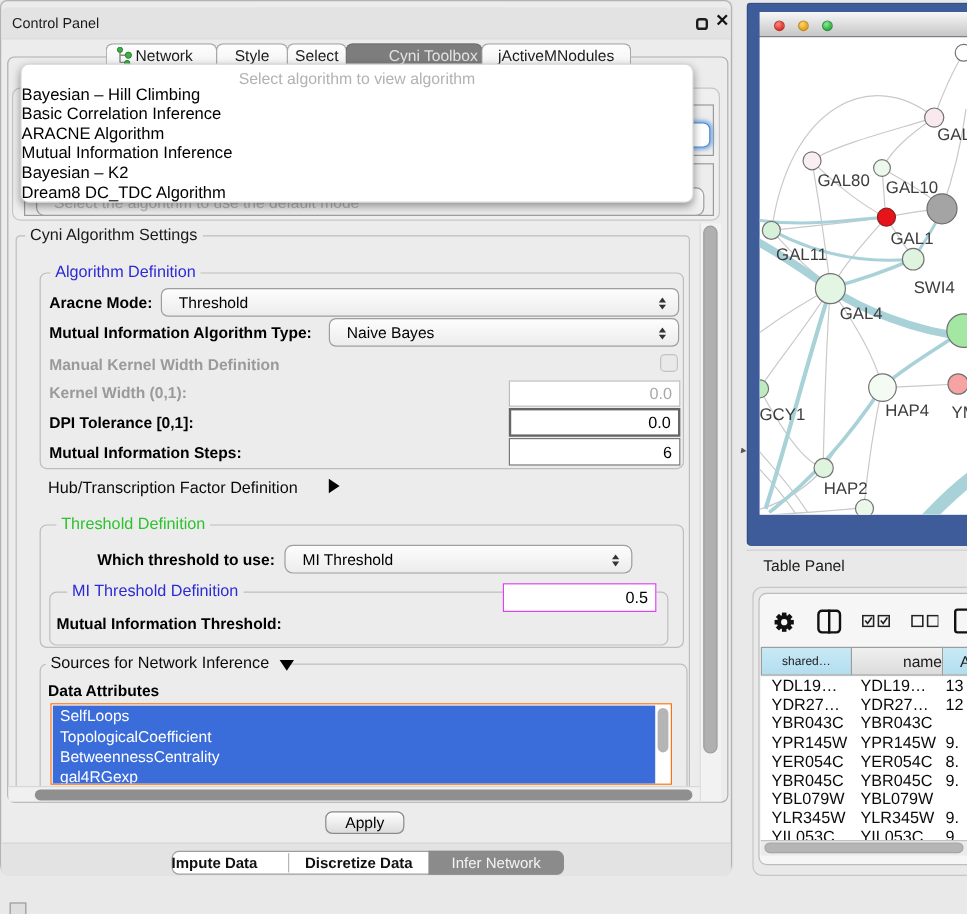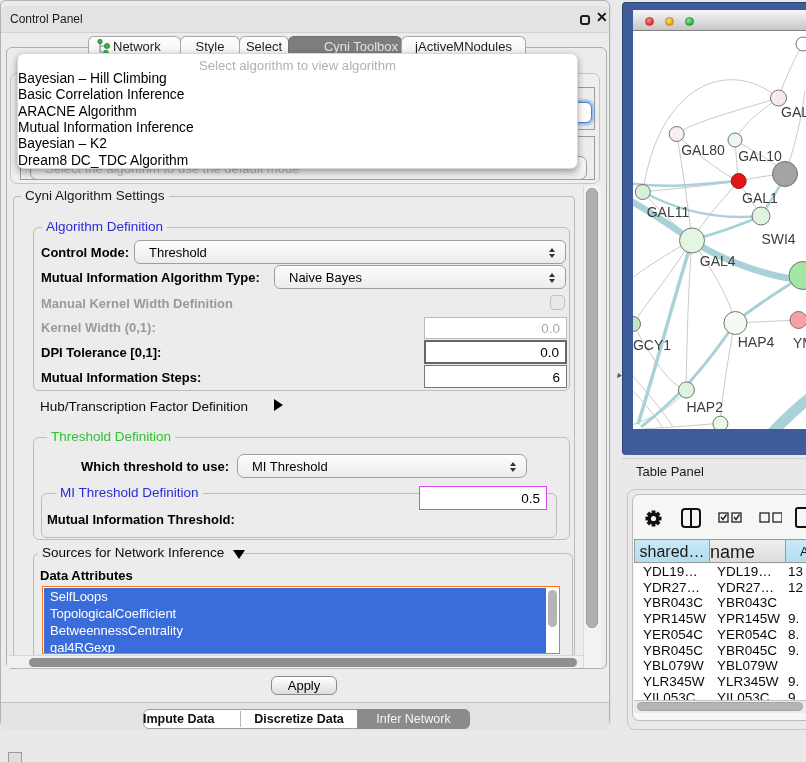--- a/index.html
+++ b/index.html
@@ -54,21 +54,21 @@
 <div class="ab" style="left:17px;top:53px;width:561px;height:116px;background:#fff;border-radius:7px;box-shadow:0 3px 7px rgba(0,0,0,.38);border:1px solid #d8d8d8"></div>
 <div class="ab" style="left:17px;top:58px;width:561px;height:15px;font-size:13.2px;color:#b2b2b2;text-align:center">Select algorithm to view algorithm</div>
 <div class="ab" style="left:18px;top:71px;font-size:13.8px;color:#000;line-height:16.35px;white-space:nowrap">Bayesian – Hill Climbing<br>Basic Correlation Inference<br><span class="b">ARACNE Algorithm</span><br>Mutual Information Inference<br>Bayesian – K2<br>Dream8 DC_TDC Algorithm</div>
 
 <div class="grp" style="left:13px;top:196px;width:562px;height:473px;border-radius:4px"></div>
 <div class="gtitle" style="left:21px;top:190px;color:#1a1a1a">Cyni Algorithm Settings</div>
 
 <div class="grp" style="left:33px;top:227px;width:537px;height:164px"></div>
 <div class="gtitle" style="left:42px;top:221px;color:#2b2bd6">Algorithm Definition</div>
 
-<div class="lbl" style="left:41px;top:245px">Control Mode:</div>
+<div class="lbl" style="left:41px;top:245px">Aracne Mode:</div>
 <div class="combo" style="left:134px;top:240px;width:432px;height:24px">
     <span class="tx">Threshold</span>
     <span class="arr" style="top:4px">
       <span class="up"></span>
       <span class="dn"></span>
     </span>
   </div>
 <div class="lbl" style="left:41px;top:270px">Mutual Information Algorithm Type:</div>
 <div class="combo" style="left:274px;top:265px;width:292px;height:24px">
     <span class="tx">Naive Bayes</span>
@@ -238,22 +238,22 @@
 <g fill="none" stroke="#222" stroke-width="1.3">
 <rect x="1" y="1" width="9" height="9"></rect>
       <rect x="14" y="1" width="9" height="9"></rect>
 <rect x="42" y="1" width="9" height="9"></rect>
       <rect x="55" y="1" width="9" height="9"></rect>
 <path d="M3,5 L5,7.5 L8.5,2.5 M16,5 L18,7.5 L21.5,2.5" stroke-width="1.4"></path>
 </g>
 </svg>
 <div class="ab" style="left:795px;top:507px;width:16px;height:21px;border:2px solid #111;border-radius:3px"></div>
 
-<div class="ab" style="left:634px;top:539px;width:76px;height:24px;background:linear-gradient(#c9e9f5,#b2def0);border:1px solid #9c9c9c;line-height:24px;text-align:center;font-size:16px;color:#1a1a1a">shared…</div>
-<div class="ab" style="left:710px;top:539px;width:76px;height:24px;background:linear-gradient(#f0f0f0,#dcdcdc);border:1px solid #9c9c9c;border-left:none;line-height:24px;text-align:left;font-size:18px;color:#1a1a1a">name</div>
+<div class="ab" style="left:634px;top:539px;width:76px;height:24px;background:linear-gradient(#c9e9f5,#b2def0);border:1px solid #9c9c9c;line-height:24px;text-align:center;font-size:10px;color:#1a1a1a">shared…</div>
+<div class="ab" style="left:710px;top:539px;width:76px;height:24px;background:linear-gradient(#f0f0f0,#dcdcdc);border:1px solid #9c9c9c;border-left:none;line-height:24px;text-align:right;font-size:13px;color:#1a1a1a">name</div>
 <div class="ab" style="left:786px;top:539px;width:25px;height:24px;background:linear-gradient(#c9e9f5,#b2def0);border:1px solid #9c9c9c;border-left:none;line-height:24px;font-size:13px;color:#1a1a1a">
     <span style="position:absolute;left:14px">Avera</span>
   </div>
 <div class="ab" style="left:634px;top:564px;width:177px;height:136px;background:#fff;overflow:hidden">
   <div class="ab" style="left:9px;top:0;font-size:13.5px;color:#0a0a0a;line-height:15.7px">YDL19…<br>YDR27…<br>YBR043C<br>YPR145W<br>YER054C<br>YBR045C<br>YBL079W<br>YLR345W<br>YIL053C</div>
   <div class="ab" style="left:83px;top:0;font-size:13.5px;color:#0a0a0a;line-height:15.7px">YDL19…<br>YDR27…<br>YBR043C<br>YPR145W<br>YER054C<br>YBR045C<br>YBL079W<br>YLR345W<br>YIL053C</div>
   <div class="ab" style="left:154px;top:0;font-size:13.5px;color:#0a0a0a;line-height:15.7px">13<br>12<br>&nbsp;<br>9.<br>8.<br>9.<br>&nbsp;<br>9.<br>9.</div>
 </div>
 <div class="ab" style="left:634px;top:700px;width:180px;height:13px;background:#ebebeb;border-top:1px solid #c2c2c2"></div>
 <div class="ab" style="left:637px;top:702px;width:166px;height:9px;border-radius:5px;background:#b5b5b5;border:1px solid #a5a5a5"></div>

